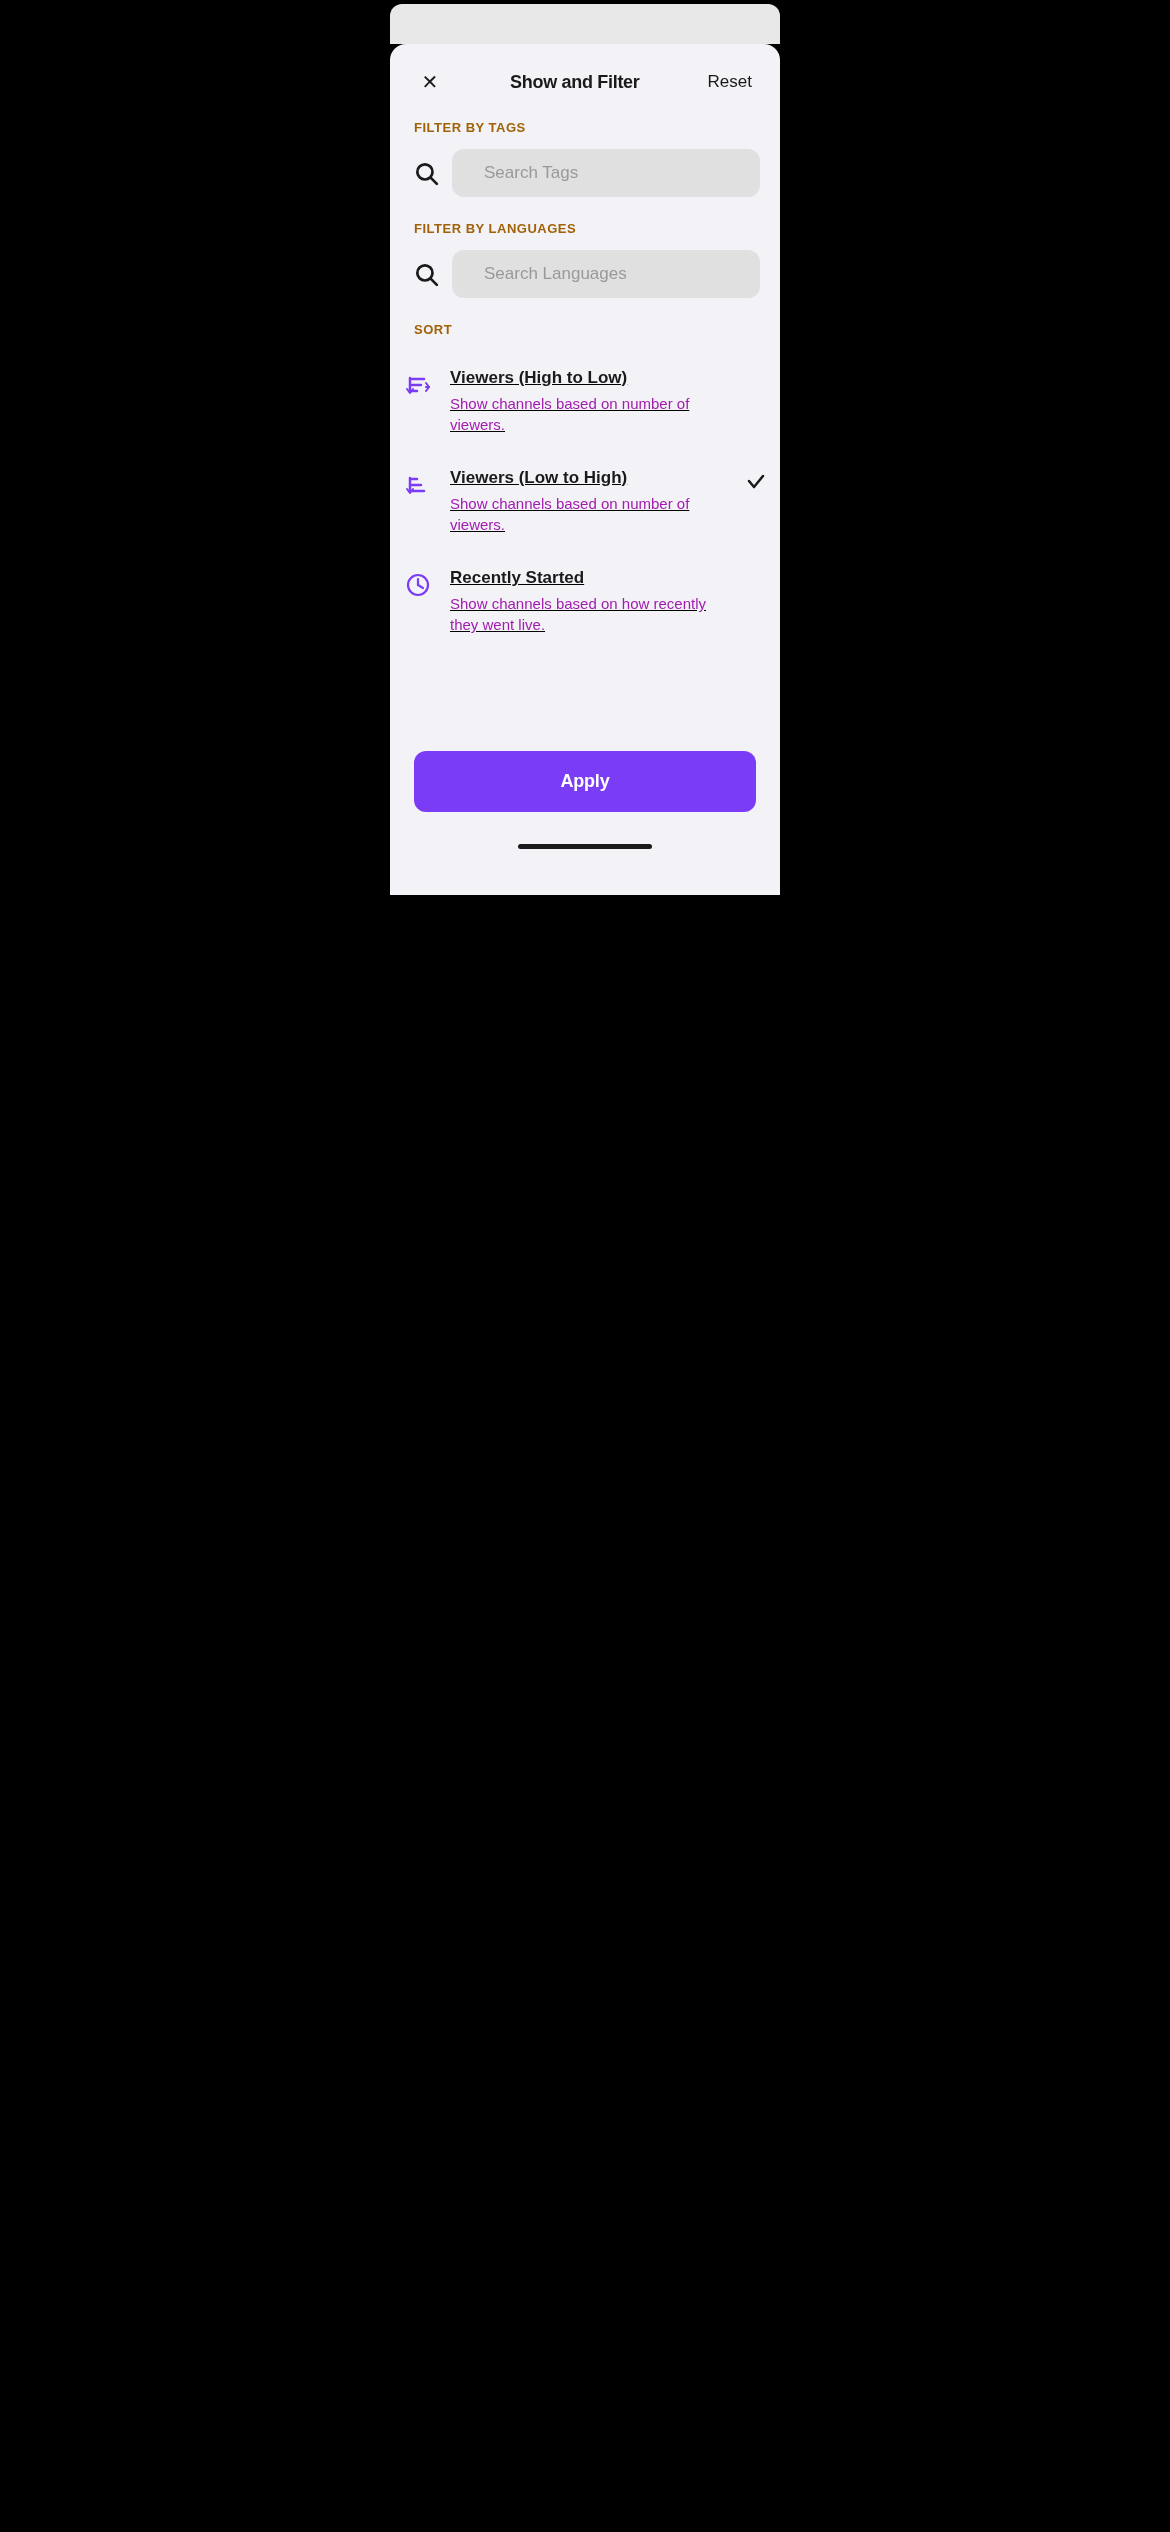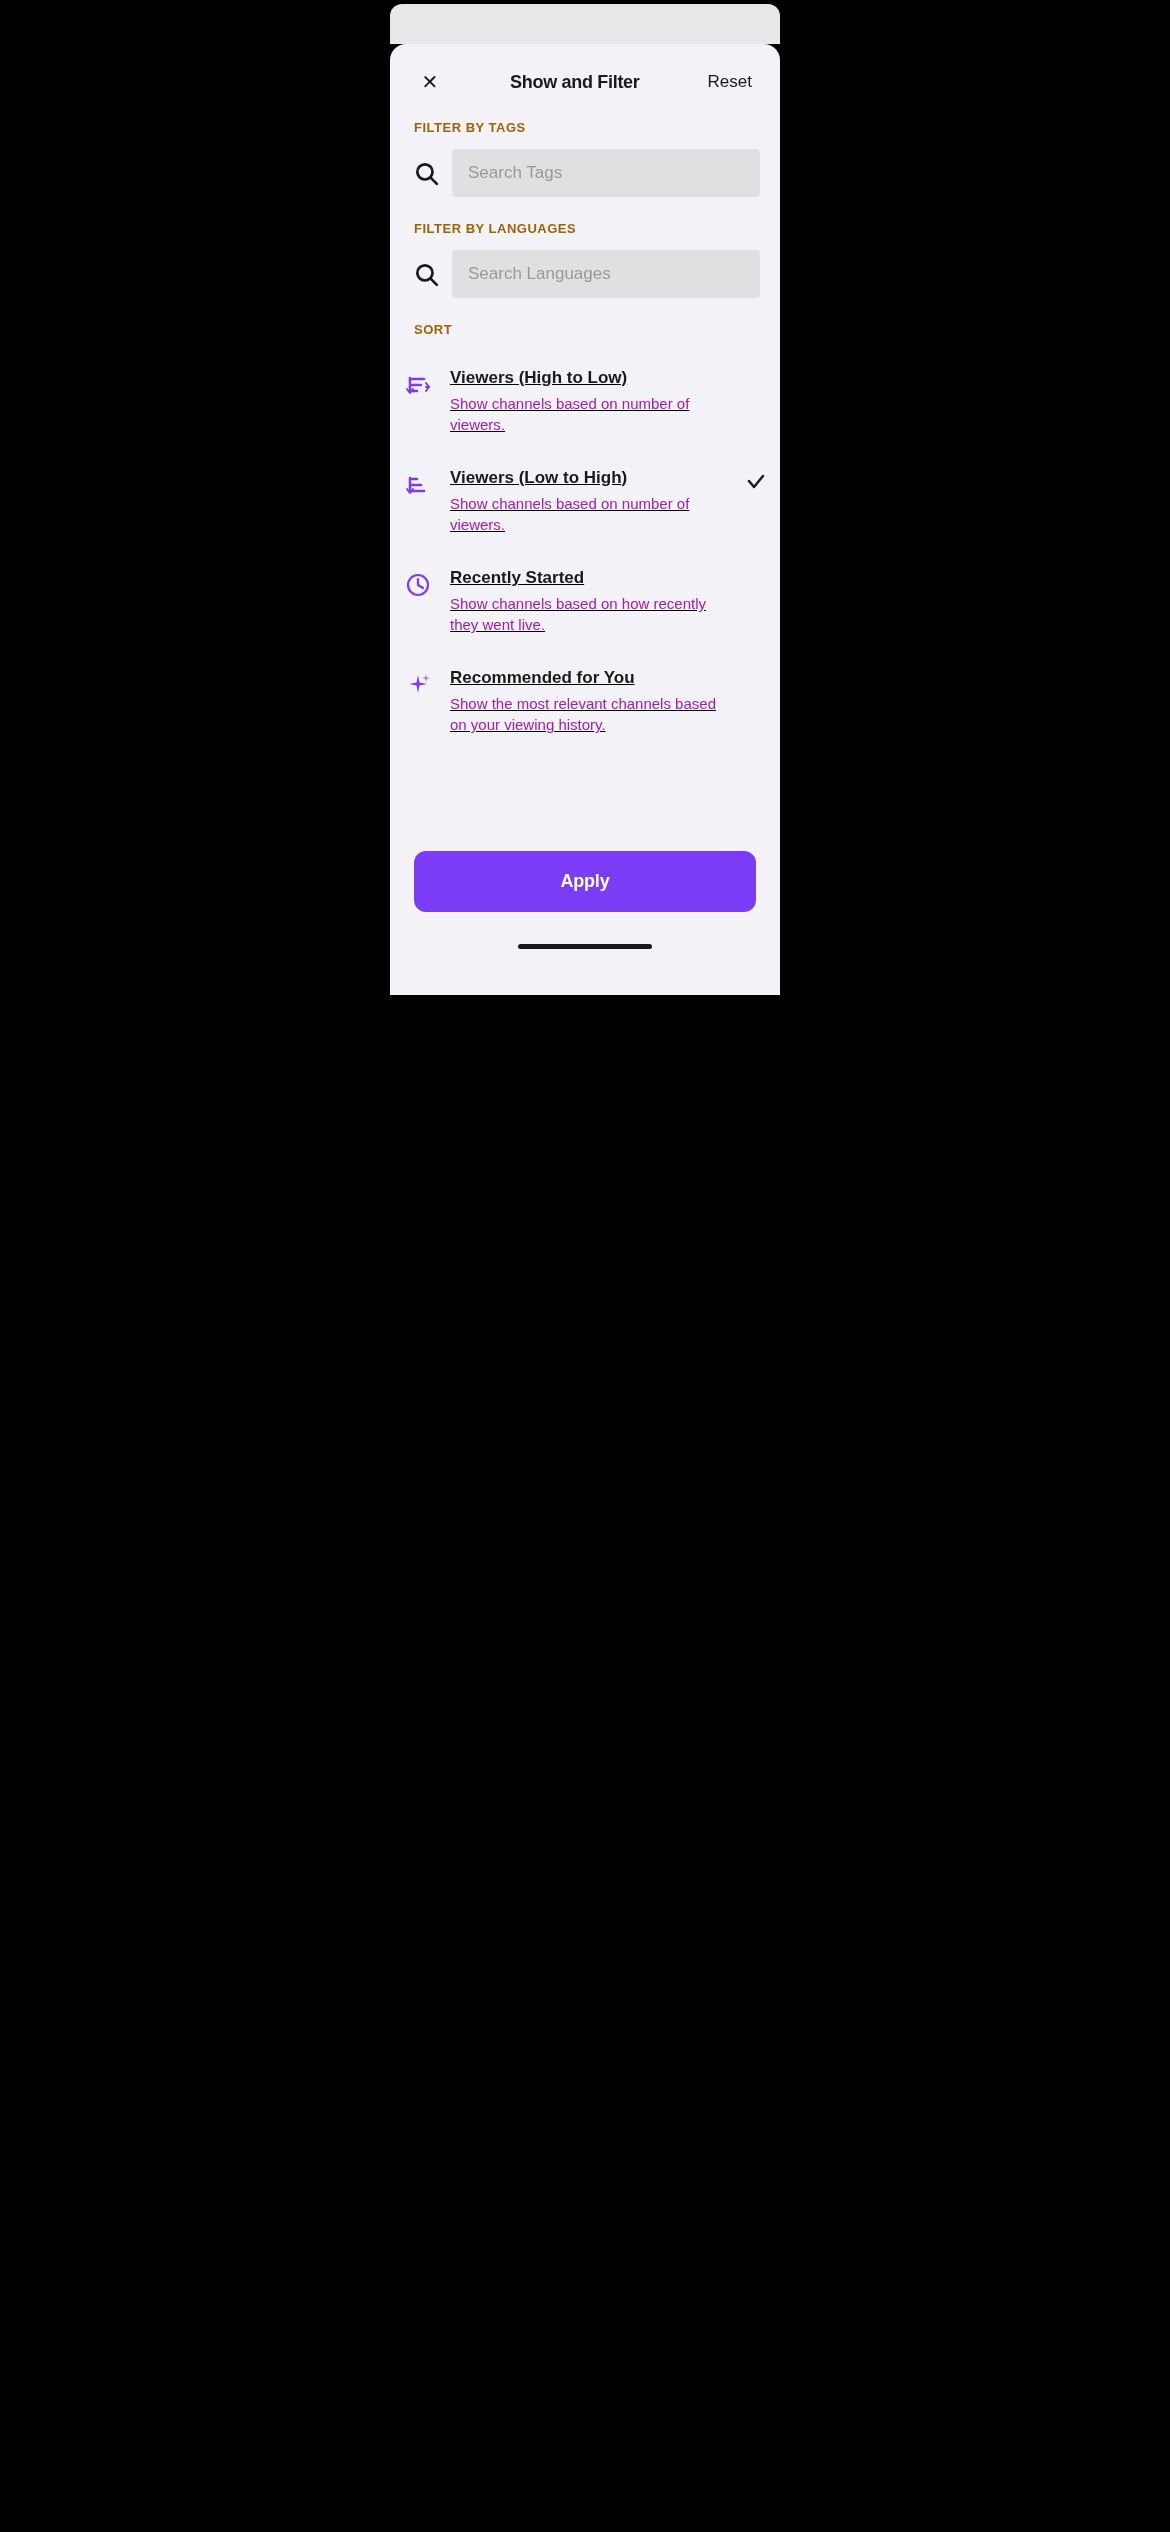--- a/index.html
+++ b/index.html
@@ -185,22 +185,22 @@
 
     .search-icon-wrap svg {
       width: 26px;
       height: 26px;
     }
 
     .search-input {
       flex: 1;
       background: #e0e0e0;
       border: none;
-      border-radius: 4px;
-      padding: 14px 16px;
+      border-radius: 12px;
+      padding: 14px 32px;
       font-size: 17px;
       color: #888;
       outline: none;
       font-family: inherit;
     }
 
     .search-input::placeholder {
       color: #999;
     }
 
@@ -390,33 +390,20 @@
             <line x1="14" y1="14" x2="19" y2="17" stroke="#7B3CF5" stroke-width="2.2" stroke-linecap="round"></line>
           </svg>
         </div>
         <div class="sort-item-content">
           <div class="sort-item-title">Recently Started</div>
           <div class="sort-item-desc">Show channels based on how recently they went live.</div>
         </div>
         <div class="sort-item-check"></div>
       </div>
 
-      <div class="sort-item">
-        <div class="sort-item-icon">
-          <svg width="28" height="28" viewBox="0 0 28 28" fill="none">
-            <path d="M14 4 L15.5 11.5 L23 13 L15.5 14.5 L14 22 L12.5 14.5 L5 13 L12.5 11.5 Z" fill="#7B3CF5"></path>
-            <path d="M22 3 L22.8 6.2 L26 7 L22.8 7.8 L22 11 L21.2 7.8 L18 7 L21.2 6.2 Z" fill="#7B3CF5" opacity="0.7"></path>
-          </svg>
-        </div>
-        <div class="sort-item-content">
-          <div class="sort-item-title">Recommended for You</div>
-          <div class="sort-item-desc">Show the most relevant channels based on your viewing history.</div>
-        </div>
-        <div class="sort-item-check"></div>
-      </div>
     </div>
 
     <div style="flex: 1; min-height: 80px;"></div>
 
     <div class="apply-button-container">
       <button class="apply-button">Apply</button>
     </div>
 
     <div class="home-indicator">
       <div class="home-indicator-bar"></div>

